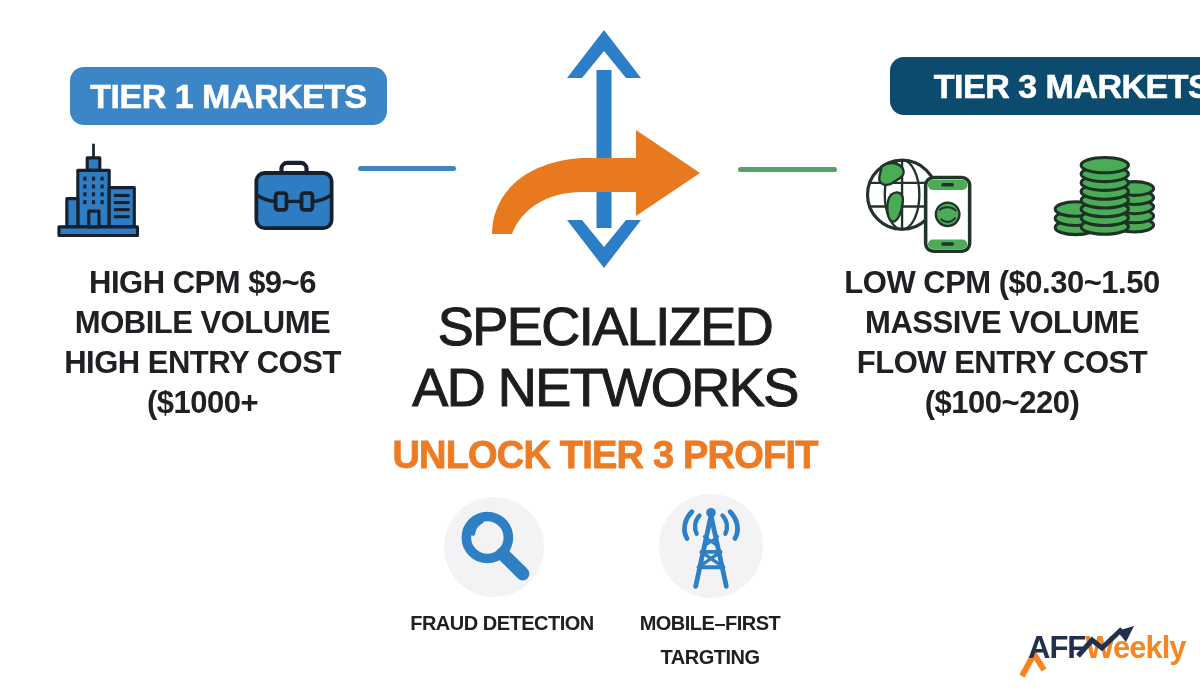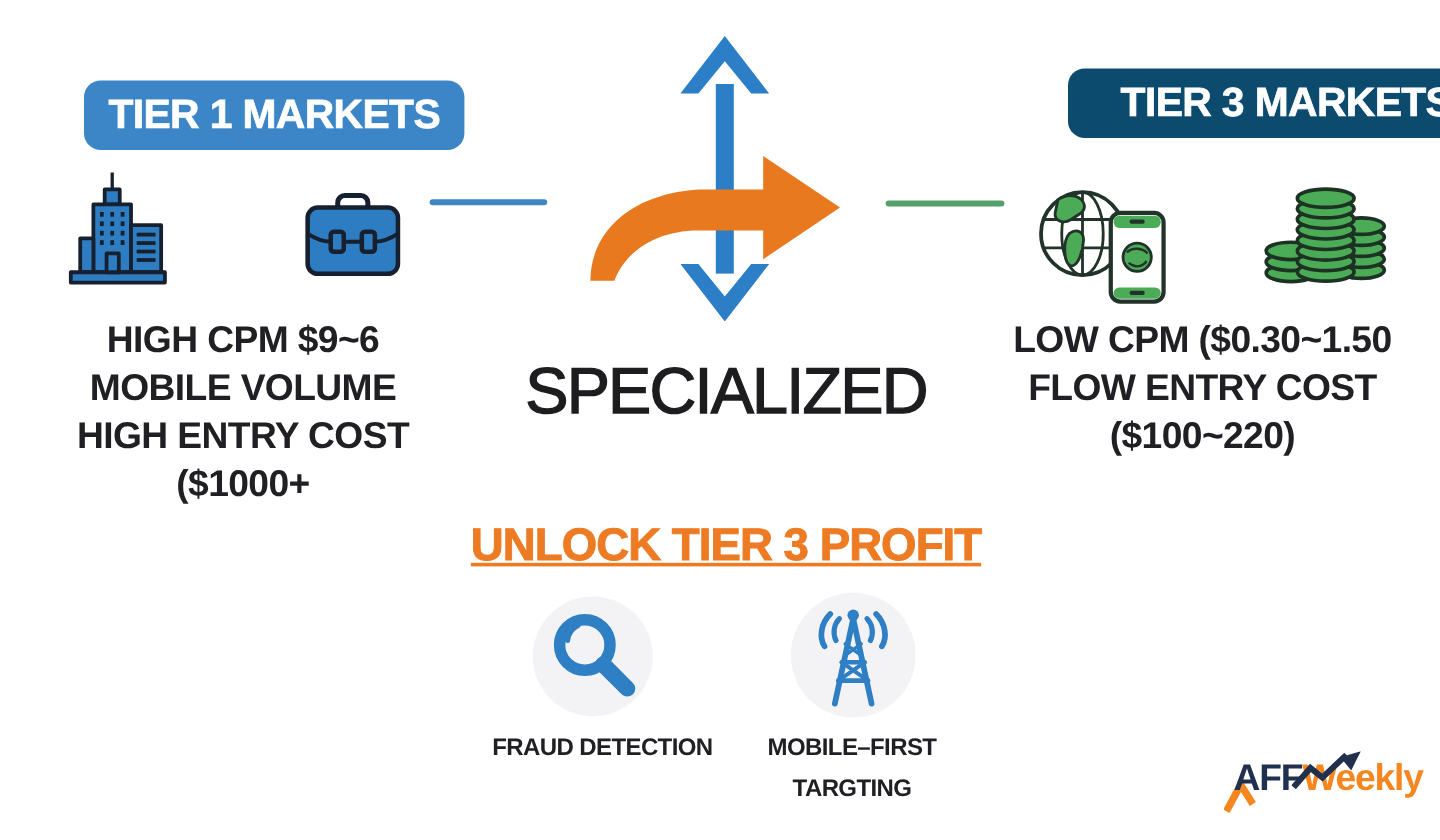--- a/index.html
+++ b/index.html
@@ -23,21 +23,21 @@
   
   .stats{color:#202024;font-weight:700;font-size:31px;line-height:40px;
          letter-spacing:-0.5px;text-align:center;}
   .stats-left{left:25px;top:263px;width:355px;}
   .stats-right{left:822px;top:263px;width:360px;}
   
   .center-title{left:345px;top:296px;width:520px;text-align:center;
     font-size:54px;line-height:61px;font-weight:400;letter-spacing:-1.5px;
     color:#1d1d20;-webkit-text-stroke:1.1px #1d1d20;}
   .center-subtitle{left:345px;top:434px;width:520px;text-align:center;
-    font-size:38px;font-weight:700;letter-spacing:-0.8px;color:#ed7b23;text-decoration:underline;
+    font-size:38px;font-weight:700;letter-spacing:-0.8px;color:#ed7b23;
     -webkit-text-stroke:0.8px #ed7b23;}
   
   .feat-circle{border-radius:50%;background:#f3f3f5;}
   .circle-fraud{left:444px;top:497px;width:100px;height:100px;}
   .circle-mobile{left:659px;top:494px;width:104px;height:104px;}
   .feat-label{color:#202024;font-weight:700;font-size:20px;line-height:34px;
     letter-spacing:-0.5px;text-align:center;}
   .label-fraud{left:384px;top:606px;width:236px;}
   .label-mobile{left:618px;top:606px;width:184px;}
   
@@ -117,20 +117,21 @@
 
   <div class="abs stats stats-left">
     <div>HIGH CPM $9~6</div>
     <div>MOBILE VOLUME</div>
     <div>HIGH ENTRY COST</div>
     <div>($1000+</div>
   </div>
 
   <div class="abs stats stats-right">
     <div>LOW CPM ($0.30~1.50</div>
+    <div>MASSIVE VOLUME</div>
     <div>FLOW ENTRY COST</div>
     <div>($100~220)</div>
   </div>
 
   <svg class="abs" style="left:858px;top:146px;" width="118" height="110" viewBox="0 0 150 140">
     <circle cx="56" cy="62" r="44" fill="#ffffff" stroke="#22342a" stroke-width="4"></circle>
     <ellipse cx="56" cy="62" rx="22" ry="44" fill="none" stroke="#22342a" stroke-width="3"></ellipse>
     <line x1="13" y1="47" x2="99" y2="47" stroke="#22342a" stroke-width="3"></line>
     <line x1="13" y1="77" x2="99" y2="77" stroke="#22342a" stroke-width="3"></line>
     <line x1="56" y1="18" x2="56" y2="106" stroke="#22342a" stroke-width="3"></line>
@@ -161,20 +162,21 @@
       <ellipse cx="76" cy="72.5" rx="31" ry="10"></ellipse>
       <ellipse cx="76" cy="61" rx="31" ry="10"></ellipse>
       <ellipse cx="76" cy="49.5" rx="31" ry="10"></ellipse>
       <ellipse cx="76" cy="38" rx="31" ry="10"></ellipse>
       <ellipse cx="76" cy="26.5" rx="31" ry="10"></ellipse>
     </g>
   </svg>
 
   <div class="abs center-title">
     <div>SPECIALIZED</div>
+    <div>AD NETWORKS</div>
   </div>
   <div class="abs center-subtitle">UNLOCK TIER 3 PROFIT</div>
 
   <div class="abs feat-circle circle-fraud"></div>
   <svg class="abs" style="left:452px;top:505px;" width="86" height="86" viewBox="0 0 90 90">
     <circle cx="37" cy="34" r="22" fill="none" stroke="#2e7fc3" stroke-width="10"></circle>
     <path d="M22,30 A17,17 0 0 1 31,17" fill="none" stroke="#2e7fc3" stroke-width="4.5" stroke-linecap="round"></path>
     <line x1="53" y1="51" x2="74" y2="72" stroke="#2e7fc3" stroke-width="14" stroke-linecap="round"></line>
   </svg>
   <div class="abs feat-label label-fraud">FRAUD DETECTION</div>

